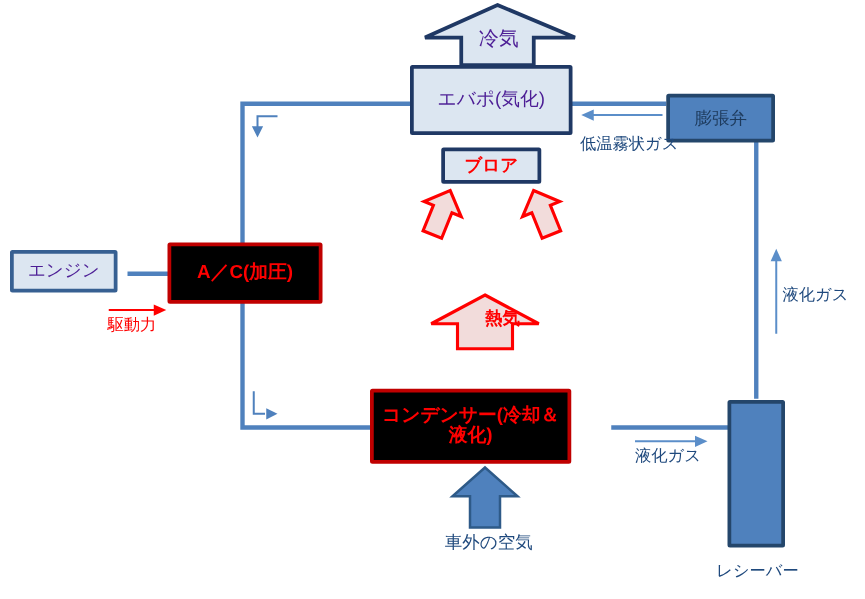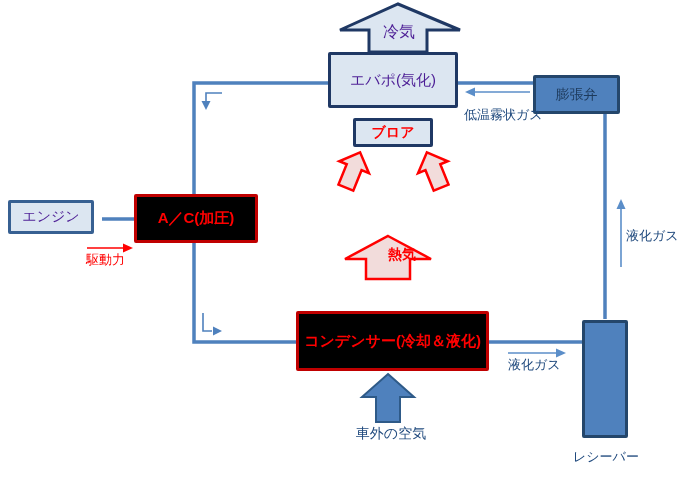--- a/index.html
+++ b/index.html
@@ -78,21 +78,21 @@
 
   <div class="box box-lightblue" style="left:8px;top:200px;width:86px;height:34px;border-color:#376092;">
     <span class="t-navy" style="font-size:14px;">エンジン</span>
   </div>
 
   <div class="box box-pink" style="left:134px;top:194px;width:124px;height:49px;">
     <span class="t-red" style="font-size:15px;">A／C(加圧)</span>
   </div>
 
 
-  <div class="box box-pink" style="left:296px;top:311px;width:193px;height:60px;border-width:3.5px;">
+  <div class="box box-pink" style="left:296px;top:311px;width:161px;height:60px;border-width:3.5px;">
     <span class="t-red" style="font-size:15px;">コンデンサー(冷却＆液化)</span>
   </div>
 
   <div class="box box-solidblue" style="left:582px;top:320px;width:46px;height:118px;"></div>
 
   <div class="lbl t-navy" style="left:368px;top:23px;width:62px;text-align:center;font-size:16px;">冷気</div>
 
   <div class="lbl lbl-blue" style="left:464px;top:108px;">低温霧状ガス</div>
 
 

